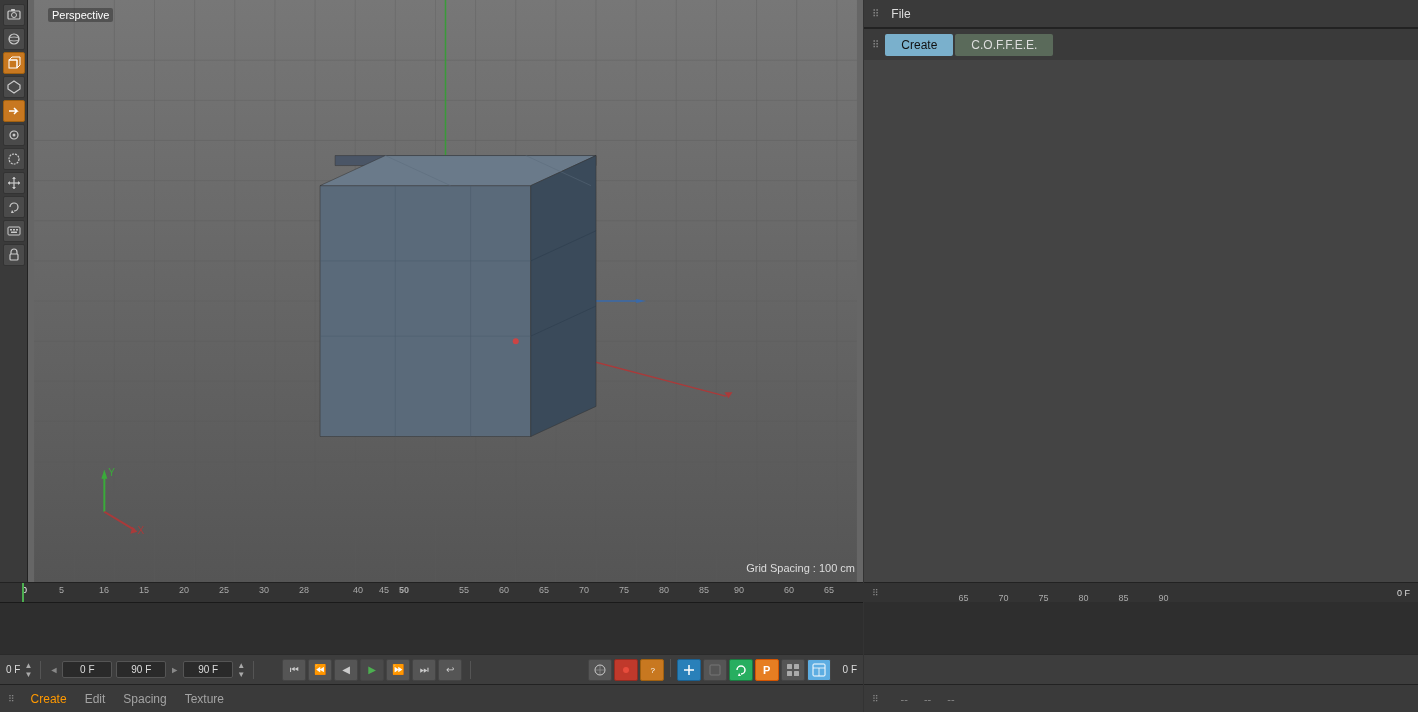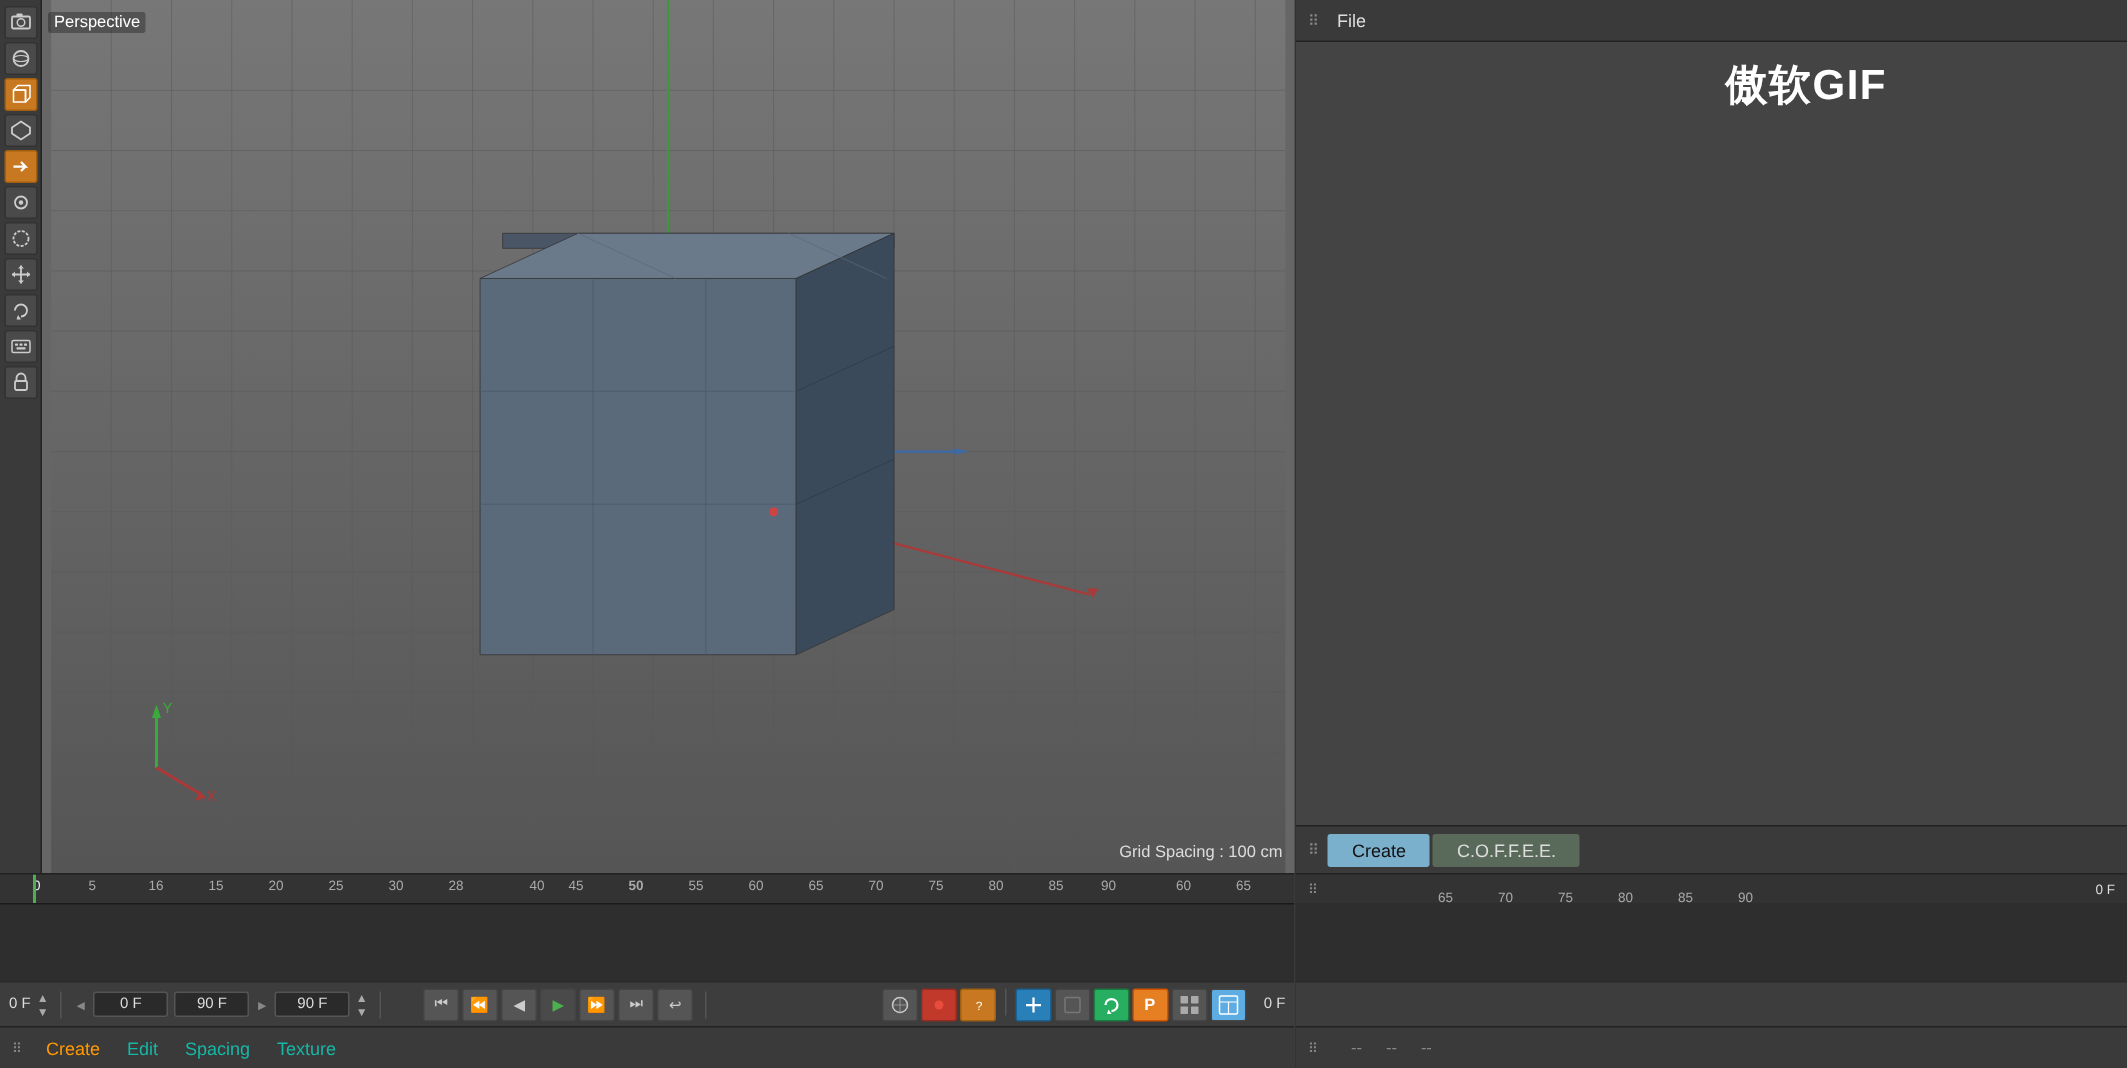--- a/index.html
+++ b/index.html
@@ -58,21 +58,21 @@
     .viewport {
       flex: 1;
       position: relative;
       background: #666;
       overflow: hidden;
     }
 
     .perspective-label {
       position: absolute;
       top: 8px;
-      left: 4px;
+      left: 20px;
       font-size: 11px;
       color: #fff;
       background: rgba(0,0,0,0.3);
       padding: 1px 4px;
       border-radius: 2px;
       z-index: 10;
     }
 
     
     .grid-spacing-label {
@@ -221,21 +221,21 @@
     .menu-dots-small {
       color: #888;
       font-size: 9px;
       margin-right: 6px;
     }
 
     .menu-item {
       font-size: 12px;
       padding: 2px 8px;
       cursor: pointer;
-      color: #14b8a6;
+      color: #a3a3a3;
       border-radius: 2px;
     }
     .menu-item.active { color: #ff9900; }
 
     
     .bottom-split {
       display: flex;
       height: 130px;
     }
 
@@ -486,23 +486,20 @@
       <div class="grid-spacing-label">Grid Spacing : 100 cm</div>
     </div>
 
     <div class="properties-panel">
 
       <div class="properties-header">
         <span class="menu-dots">⠿</span>
         <span style="font-size:12px;cursor:pointer;text-align:right;">File</span>
       </div>
 
-      <div style="position:relative; flex:1;">
-        <div class="watermark">傲软GIF</div>
-      </div>
 
       <div class="script-tabs">
         <span class="menu-dots">⠿</span>
         <div class="script-tab active-python">Create</div>
         <div class="script-tab active-coffee">C.O.F.F.E.E.</div>
       </div>
     </div>
   </div>
 
   <div class="bottom-split">
@@ -518,21 +515,21 @@
             <span style="position:absolute; left:18px; font-size:9px; color:#eee;">0</span>
             <span style="position:absolute; left:55px; font-size:9px; color:#aaa;">5</span>
             <span style="position:absolute; left:95px; font-size:9px; color:#aaa;">16</span>
             <span style="position:absolute; left:135px; font-size:9px; color:#aaa;">15</span>
             <span style="position:absolute; left:175px; font-size:9px; color:#aaa;">20</span>
             <span style="position:absolute; left:215px; font-size:9px; color:#aaa;">25</span>
             <span style="position:absolute; left:255px; font-size:9px; color:#aaa;">30</span>
             <span style="position:absolute; left:295px; font-size:9px; color:#aaa;">28</span>
             <span style="position:absolute; left:349px; font-size:9px; color:#aaa;">40</span>
             <span style="position:absolute; left:375px; font-size:9px; color:#aaa;">45</span>
-            <span style="position:absolute; left:415px; font-size:9px; color:#aaa;font-weight:bold;">50</span>
+            <span style="position:absolute; left:395px; font-size:9px; color:#aaa;font-weight:bold;">50</span>
             <span style="position:absolute; left:455px; font-size:9px; color:#aaa;">55</span>
             <span style="position:absolute; left:495px; font-size:9px; color:#aaa;">60</span>
             <span style="position:absolute; left:535px; font-size:9px; color:#aaa;">65</span>
             <span style="position:absolute; left:575px; font-size:9px; color:#aaa;">70</span>
             <span style="position:absolute; left:615px; font-size:9px; color:#aaa;">75</span>
             <span style="position:absolute; left:655px; font-size:9px; color:#aaa;">80</span>
             <span style="position:absolute; left:695px; font-size:9px; color:#aaa;">85</span>
             <span style="position:absolute; left:730px; font-size:9px; color:#aaa;">90</span>
 
             <span style="position:absolute; left:780px; font-size:9px; color:#aaa;">60</span>

